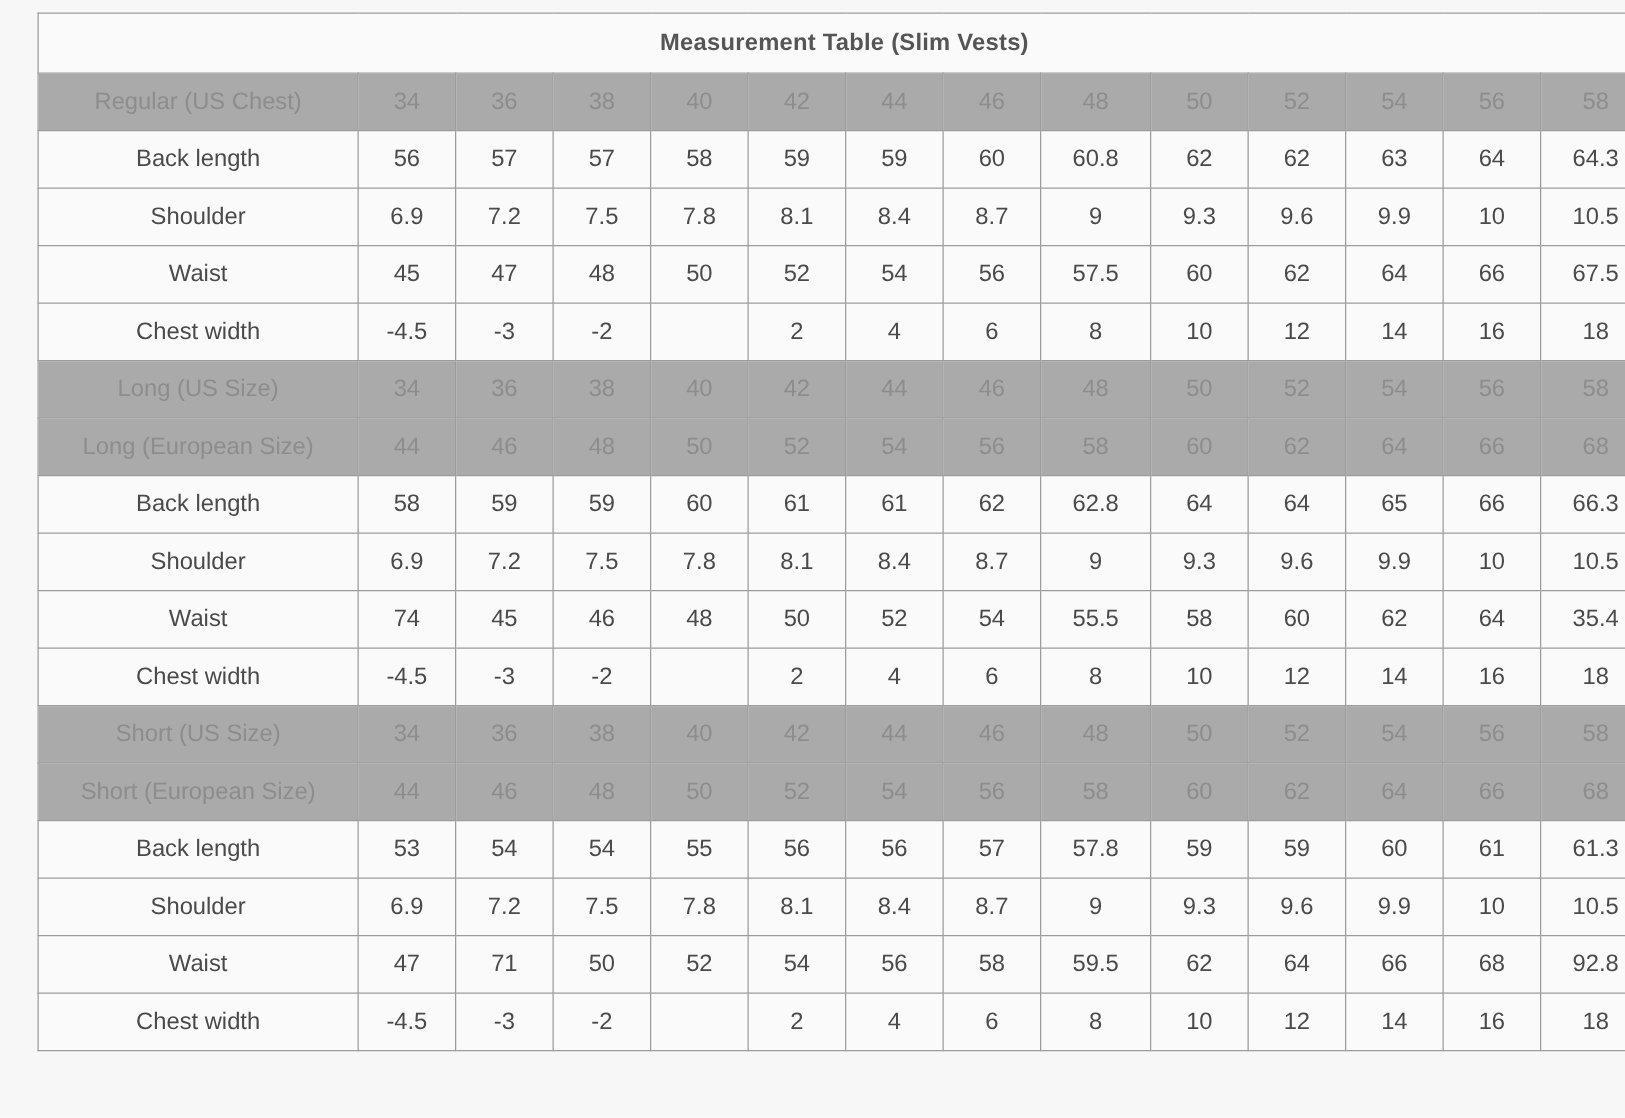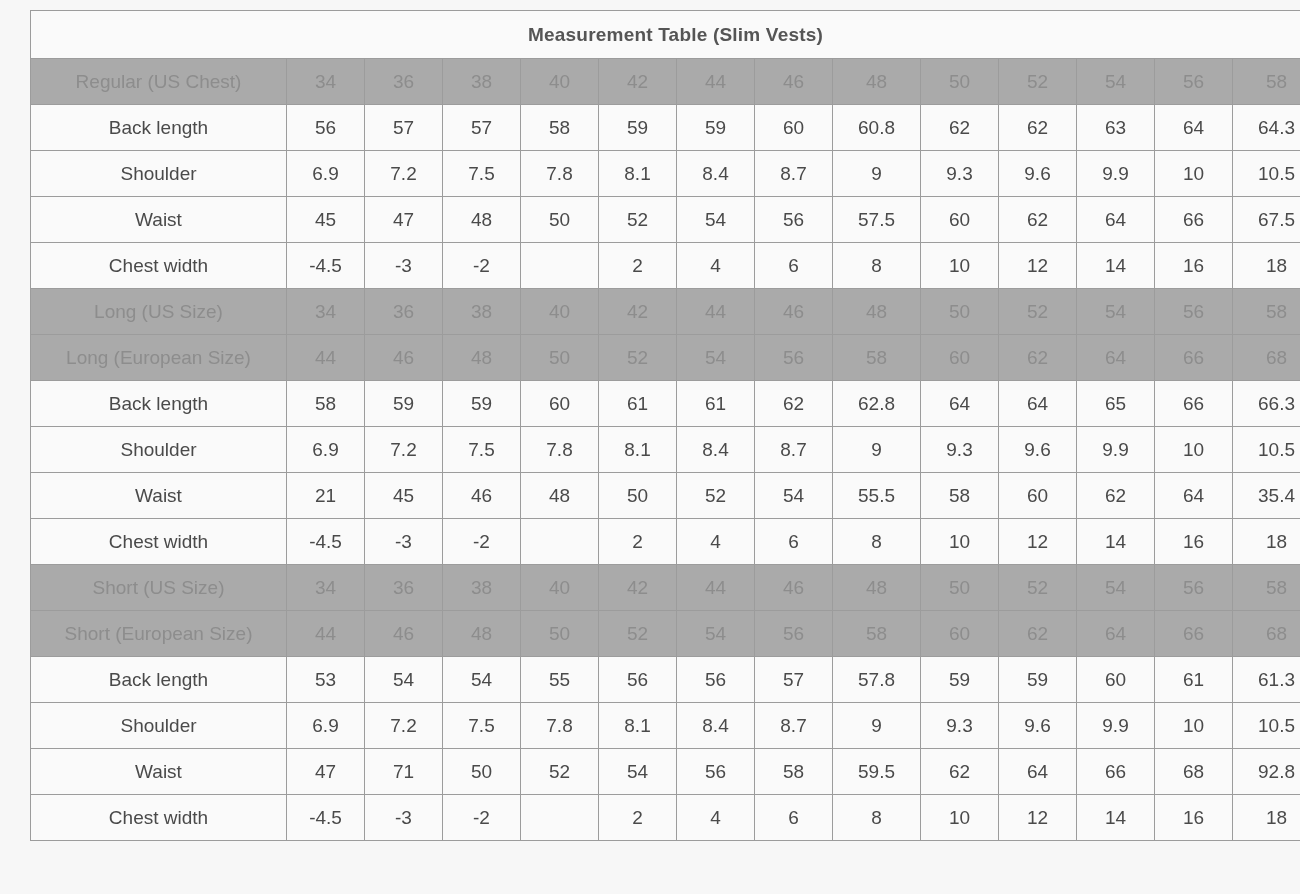--- a/index.html
+++ b/index.html
@@ -225,21 +225,21 @@
           <td>8.7</td>
           <td>9</td>
           <td>9.3</td>
           <td>9.6</td>
           <td>9.9</td>
           <td>10</td>
           <td>10.5</td>
         </tr>
         <tr class="data-row">
           <td>Waist</td>
-          <td>21</td>
+          <td>74</td>
           <td>45</td>
           <td>46</td>
           <td>48</td>
           <td>50</td>
           <td>52</td>
           <td>54</td>
           <td>55.5</td>
           <td>58</td>
           <td>60</td>
           <td>62</td>

